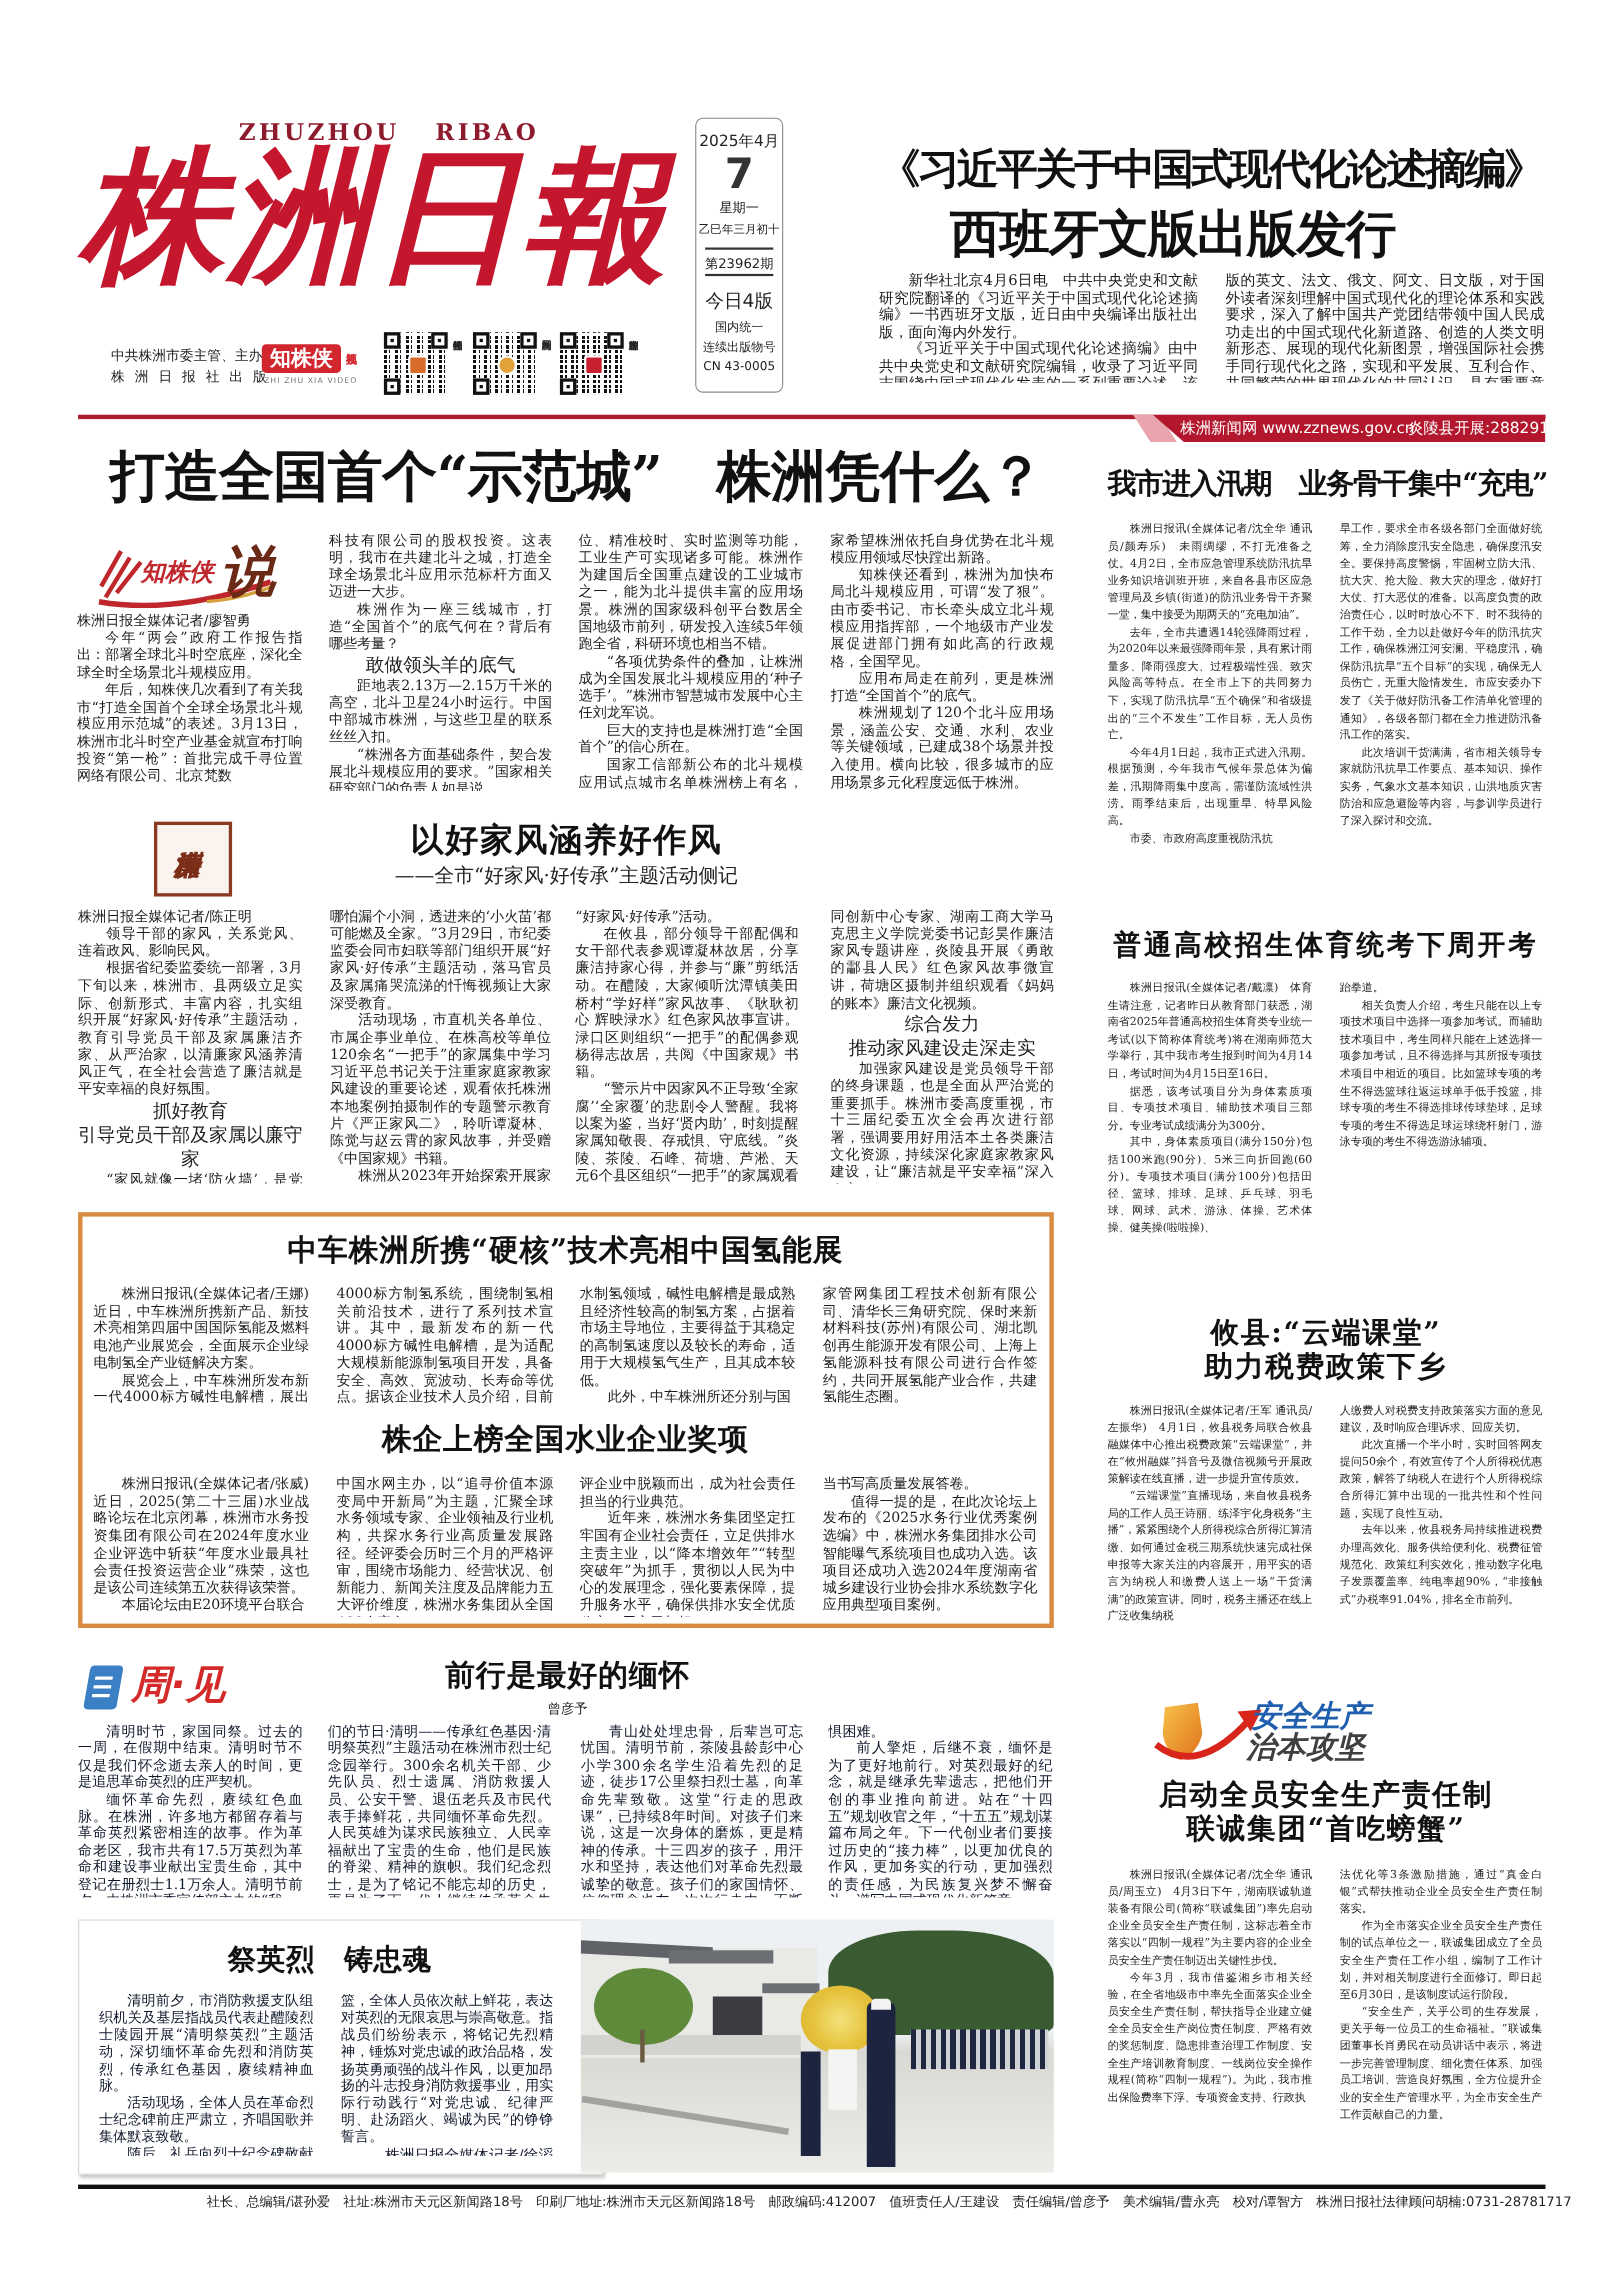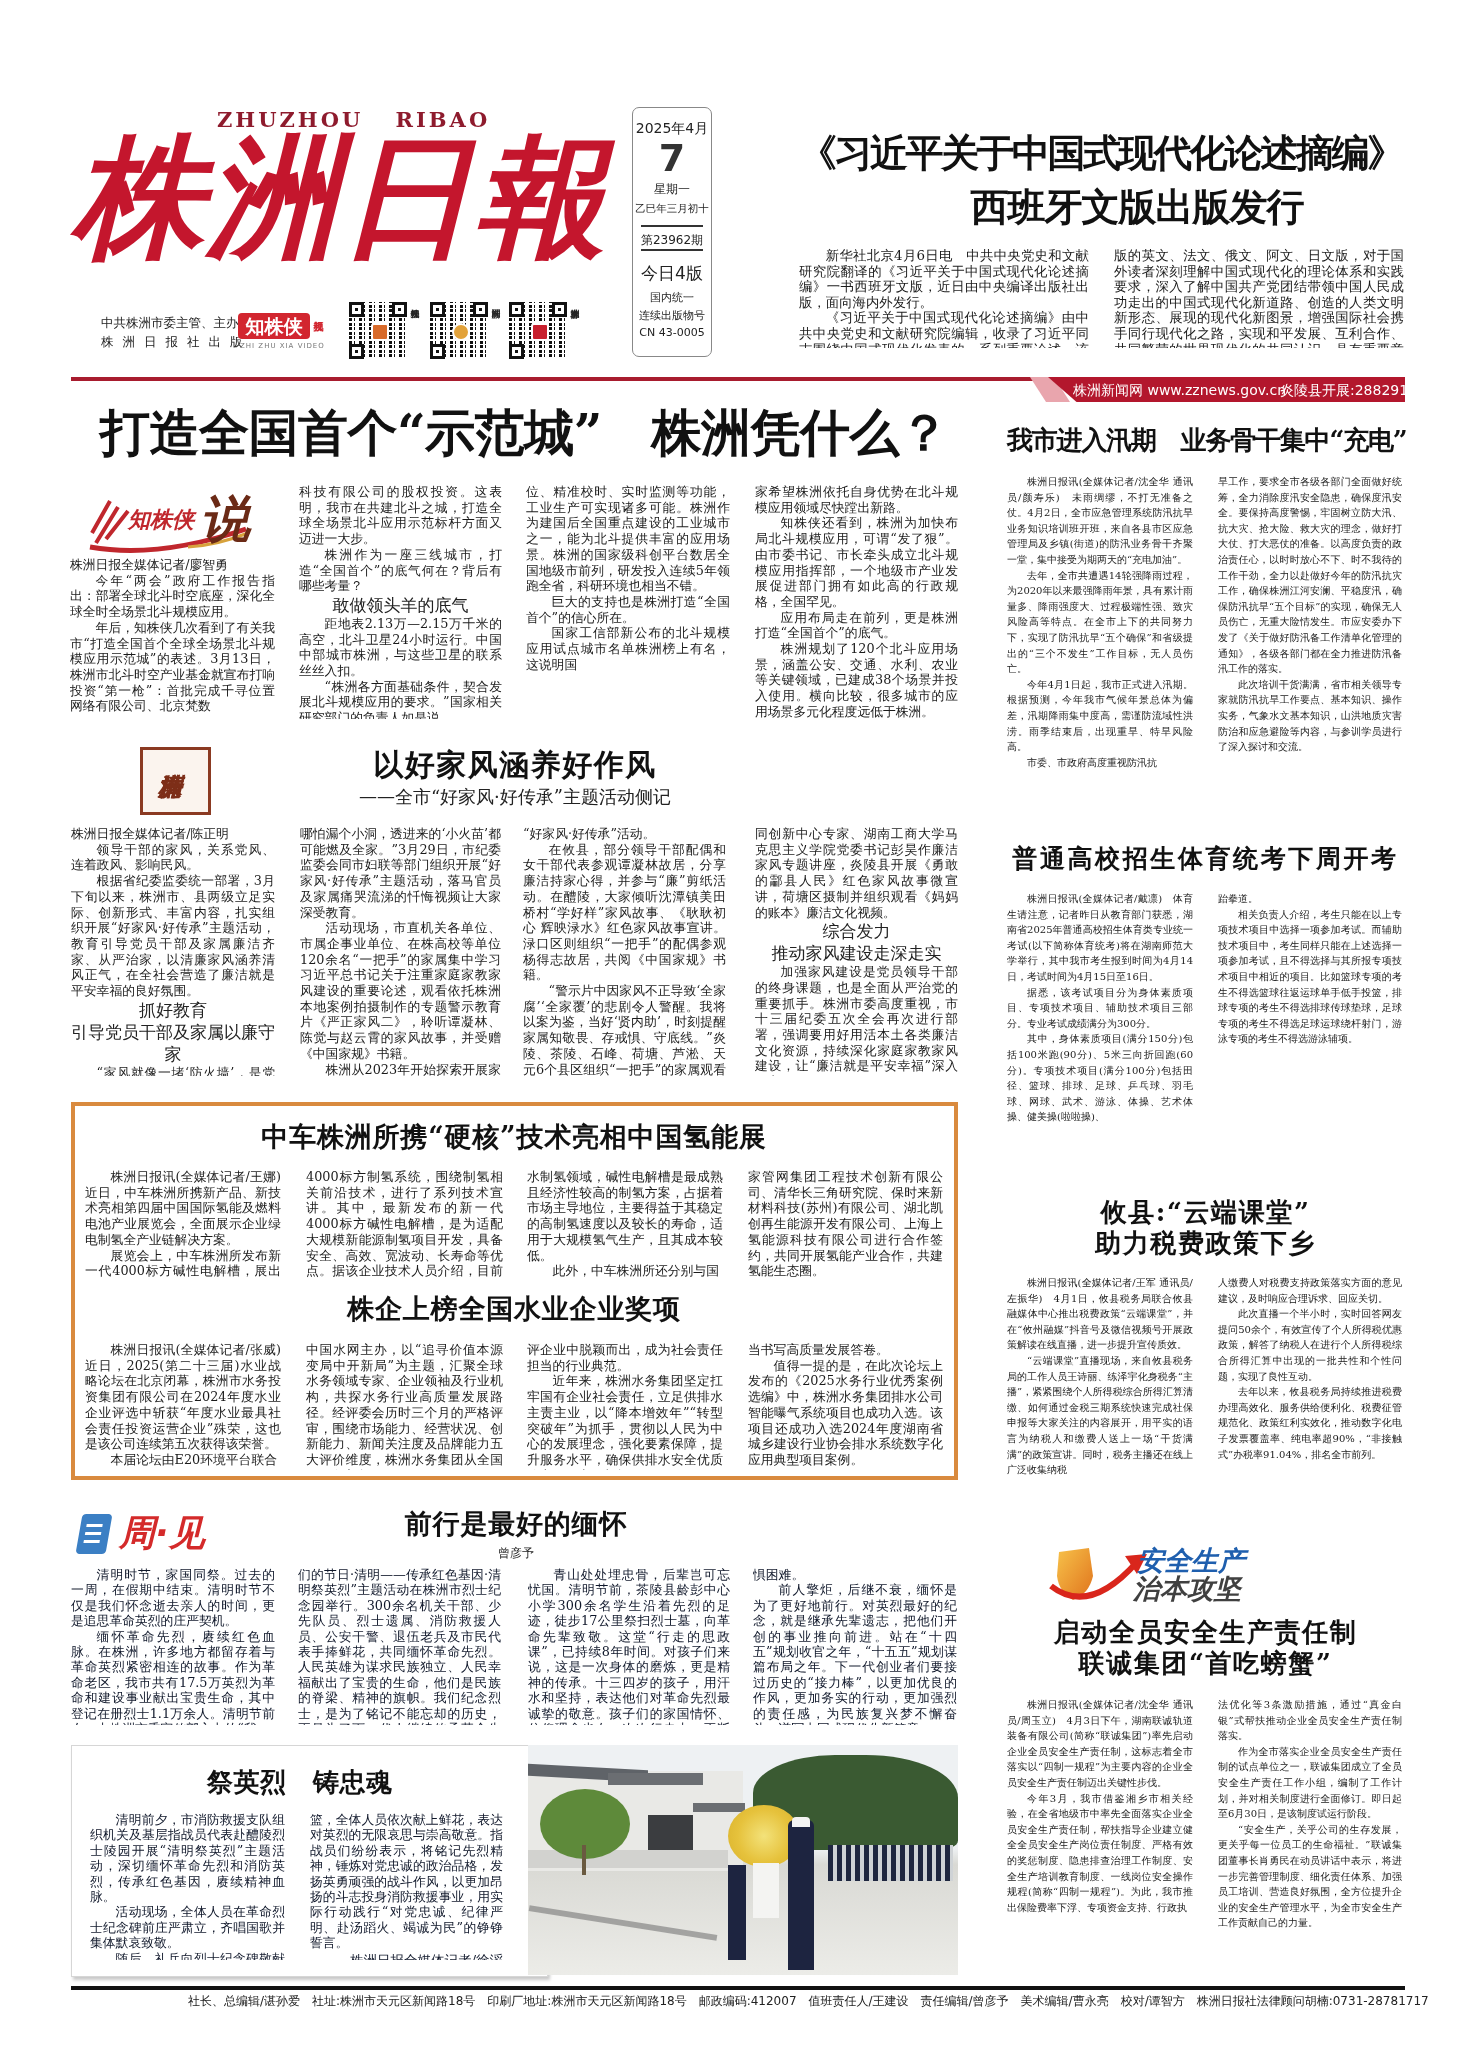--- a/index.html
+++ b/index.html
@@ -113,21 +113,21 @@
     <div class="ln" style="top:117px"></div>
     <div class="d" style="top:124px;font-size:12px">第23962期</div>
     <div class="ln" style="top:141px"></div>
     <div class="d" style="top:154px;font-size:17px">今日4版</div>
     <div class="d" style="top:182px;font-size:11px">国内统一</div>
     <div class="d" style="top:200px;font-size:11px">连续出版物号</div>
     <div class="d" style="top:218px;font-size:11px">CN 43-0005</div>
   </div>
 
   <div class="hl sans center" style="left:799px;top:132px;width:602px;font-size:38px;letter-spacing:-2.5px">《习近平关于中国式现代化论述摘编》</div>
-  <div class="hl sans center" style="left:836px;top:186px;width:602px;font-size:38px;letter-spacing:-1px">西班牙文版出版发行</div>
+  <div class="hl sans center" style="left:765px;top:186px;width:602px;font-size:46px;letter-spacing:-1px">西班牙文版出版发行</div>
   <div class="col lg" style="left:799px;top:248px;width:290px;height:100px">
       <p class="blk-p">新华社北京4月6日电　中共中央党史和文献研究院翻译的《习近平关于中国式现代化论述摘编》一书西班牙文版，近日由中央编译出版社出版，面向海内外发行。</p>
       <p class="blk-p">《习近平关于中国式现代化论述摘编》由中共中央党史和文献研究院编辑，收录了习近平同志围绕中国式现代化发表的一系列重要论述。该书西班牙文版和此前出</p>
     </div>
   <div class="col lg" style="left:1114px;top:248px;width:290px;height:100px">
       <p class="blk-c">版的英文、法文、俄文、阿文、日文版，对于国外读者深刻理解中国式现代化的理论体系和实践要求，深入了解中国共产党团结带领中国人民成功走出的中国式现代化新道路、创造的人类文明新形态、展现的现代化新图景，增强国际社会携手同行现代化之路，实现和平发展、互利合作、共同繁荣的世界现代化的共同认识，具有重要意义。</p>
     </div>
 
   <div class="a rule"></div>
   <div class="a wedge"></div>
@@ -152,20 +152,21 @@
     </div>
   <div class="col" style="left:299px;top:484px;width:203px;height:235px">
       <p class="blk-c">科技有限公司的股权投资。这表明，我市在共建北斗之城，打造全球全场景北斗应用示范标杆方面又迈进一大步。</p>
       <p class="blk-p">株洲作为一座三线城市，打造“全国首个”的底气何在？背后有哪些考量？</p>
       <p class="blk-h">敢做领头羊的底气</p>
       <p class="blk-p">距地表2.13万—2.15万千米的高空，北斗卫星24小时运行。中国中部城市株洲，与这些卫星的联系丝丝入扣。</p>
       <p class="blk-p">“株洲各方面基础条件，契合发展北斗规模应用的要求。”国家相关研究部门的负责人如是说。</p>
     </div>
   <div class="col" style="left:526px;top:484px;width:204px;height:235px">
       <p class="blk-c">位、精准校时、实时监测等功能，工业生产可实现诸多可能。株洲作为建国后全国重点建设的工业城市之一，能为北斗提供丰富的应用场景。株洲的国家级科创平台数居全国地级市前列，研发投入连续5年领跑全省，科研环境也相当不错。</p>
+      <p class="blk-p">“各项优势条件的叠加，让株洲成为全国发展北斗规模应用的‘种子选手’。”株洲市智慧城市发展中心主任刘龙军说。</p>
       <p class="blk-p">巨大的支持也是株洲打造“全国首个”的信心所在。</p>
       <p class="blk-p">国家工信部新公布的北斗规模应用试点城市名单株洲榜上有名，这说明国</p>
     </div>
   <div class="col" style="left:755px;top:484px;width:203px;height:235px">
       <p class="blk-c">家希望株洲依托自身优势在北斗规模应用领域尽快蹚出新路。</p>
       <p class="blk-p">知株侠还看到，株洲为加快布局北斗规模应用，可谓“发了狠”。由市委书记、市长牵头成立北斗规模应用指挥部，一个地级市产业发展促进部门拥有如此高的行政规格，全国罕见。</p>
       <p class="blk-p">应用布局走在前列，更是株洲打造“全国首个”的底气。</p>
       <p class="blk-p">株洲规划了120个北斗应用场景，涵盖公安、交通、水利、农业等关键领域，已建成38个场景并投入使用。横向比较，很多城市的应用场景多元化程度远低于株洲。</p>
     </div>
 

